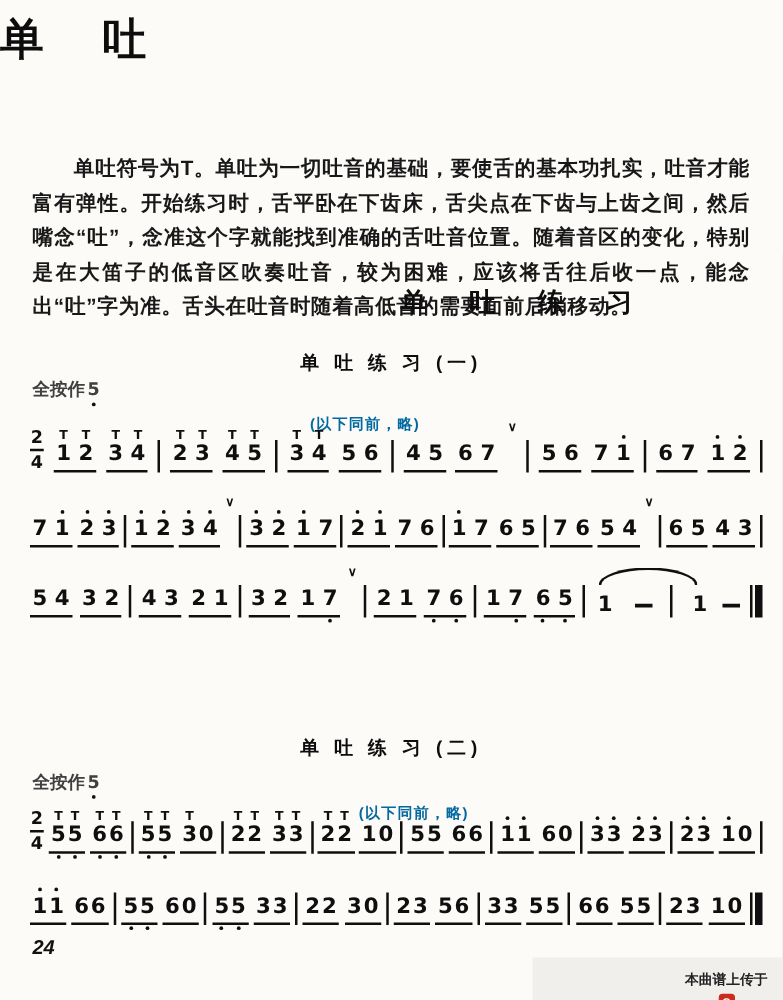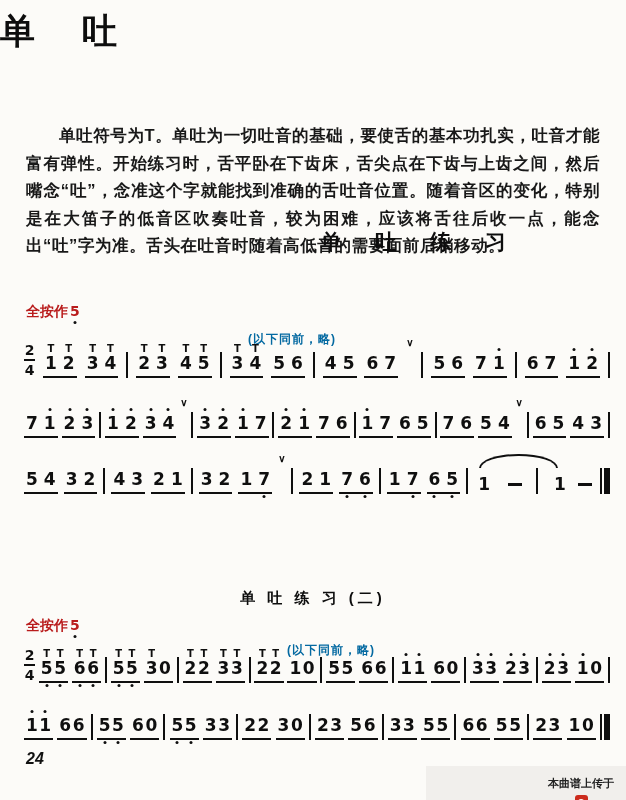--- a/index.html
+++ b/index.html
@@ -7,21 +7,21 @@
         overflow:hidden;font-family:"Liberation Sans",sans-serif;color:#151515;}
   .abs{position:absolute;}
   .title{top:8px;left:0;width:626px;text-align:left;font-size:35px;font-weight:800;
          letter-spacing:6px;color:#0d0d0d;}
   .intro{top:80px;left:26px;width:574px;font-size:16.5px;font-weight:700;line-height:27.5px;
          text-align:justify;text-indent:2em;letter-spacing:0.6px;color:#181818;margin-top:42px;}
   .secHead{top:228px;left:0;width:520px;text-align:right;font-size:21px;font-weight:800;
            letter-spacing:14px;color:#0d0d0d;}
   .exHead{left:0;width:626px;text-align:center;font-size:15px;font-weight:800;
           letter-spacing:4px;color:#0d0d0d;}
-  .keyLbl{left:26px;font-size:14px;font-weight:800;color:#b91c1c;}
+  .keyLbl{left:26px;font-size:14px;font-weight:800;color:#404040;}
   .keyLbl .lowfive{position:relative;display:inline-block;margin-left:2px;
           font-family:"DejaVu Sans",sans-serif;}
   .keyLbl .lowfive .dot{position:absolute;left:50%;bottom:-5px;transform:translateX(-50%);
           width:3px;height:3px;border-radius:50%;background:#111;}
   .annot{font-size:12px;font-weight:800;color:#0369a1;letter-spacing:1px;}
   .pageNum{left:26px;top:750px;font-size:16px;font-weight:700;font-style:italic;color:#111;}
   .wmBand{right:0;top:766px;width:200px;height:34px;background:#f1efec;}
   .watermark{right:12px;top:776px;display:flex;align-items:center;gap:4px;font-size:11px;flex-direction:column;}
   .watermark .pre{color:#222;font-weight:600;}
   .watermark .logo{display:inline-flex;align-items:center;justify-content:center;
@@ -67,20 +67,21 @@
 <body>
 
 <div class="page">
 
   <div class="abs title">单　吐</div>
 
   <div class="abs intro">单吐符号为T。单吐为一切吐音的基础，要使舌的基本功扎实，吐音才能富有弹性。开始练习时，舌平卧在下齿床，舌尖点在下齿与上齿之间，然后嘴念“吐”，念准这个字就能找到准确的舌吐音位置。随着音区的变化，特别是在大笛子的低音区吹奏吐音，较为困难，应该将舌往后收一点，能念出“吐”字为准。舌头在吐音时随着高低音的需要面前后稍移动。</div>
 
   <div class="abs secHead">单 吐 练 习</div>
 
+  <div class="abs exHead" style="top:281px;">单 吐 练 习 (一)</div>
   <div class="abs keyLbl" style="top:303px;">
     <span>全按作</span><span class="lowfive"><b>5</b><i class="dot"></i></span>
   </div>
   <div class="abs annot" style="left:248px;top:331px;">(以下同前，略)</div>
   <div class="abs mline ex1" style="top:352px;">
       <span class="sig">
         <b>2</b>
         <i></i>
         <b>4</b>
       </span>

